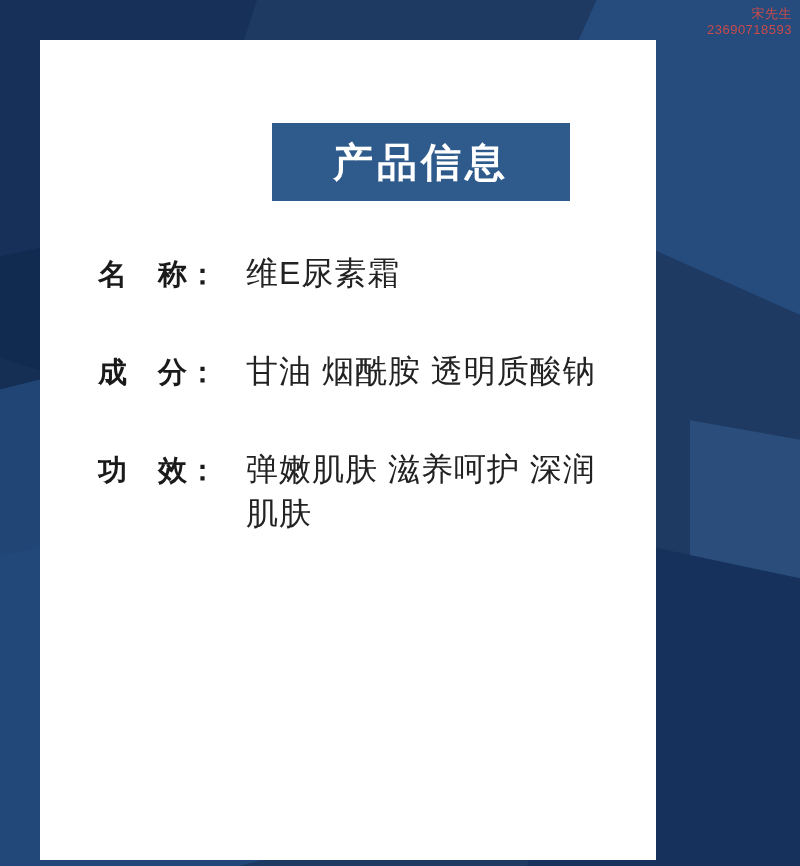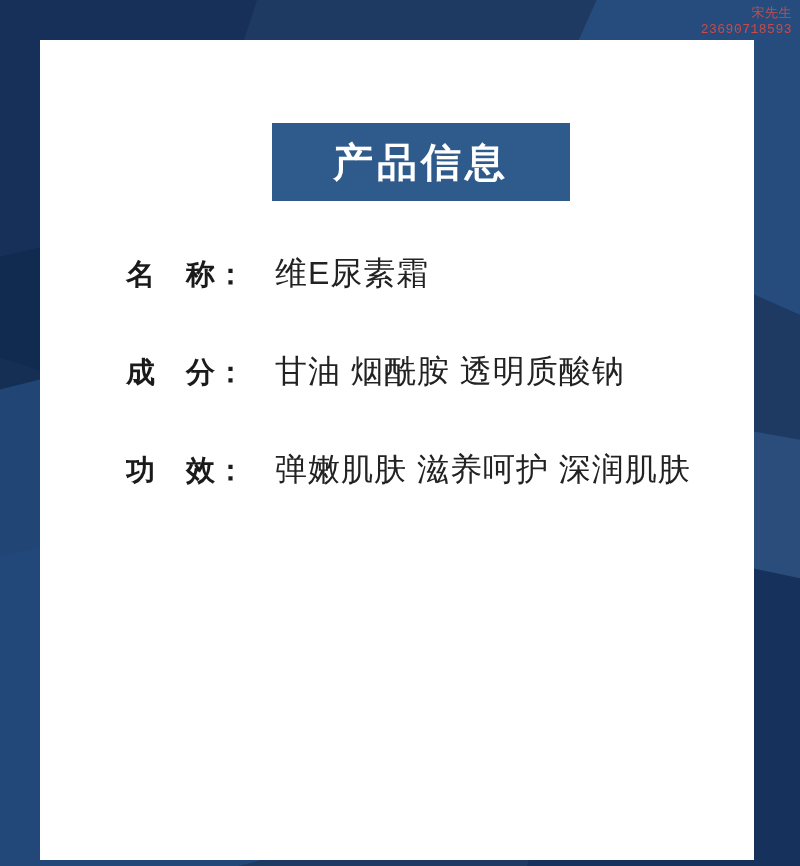--- a/index.html
+++ b/index.html
@@ -83,35 +83,33 @@
   .watermark {
     position: absolute;
     top: 6px;
     right: 8px;
     text-align: right;
     line-height: 1.25;
     color: #c94b4b;
     font-size: 13px;
     letter-spacing: 0.5px;
     z-index: 6;
-    font-family: Liberation Mono, monospace;
   }
   .watermark .wm-name { display: block; }
   .watermark .wm-phone { display: block; }
 
   
   .card {
     position: absolute;
     left: 40px;
     top: 40px;
-    width: 714px;
+    width: 616px;
     height: 820px;
     background: #ffffff;
     z-index: 4;
-    text-align: right;
   }
 
   .title-band {
     position: absolute;
     left: 232px;
     top: 83px;
     width: 298px;
     height: 78px;
     background: #2f5b8c;
     display: flex;
@@ -128,21 +126,20 @@
   .spec-list {
     position: absolute;
     left: 58px;
     top: 212px;
     right: 30px;
   }
   .spec-row {
     display: flex;
     align-items: baseline;
     margin-bottom: 54px;
-    gap: 29px;
   }
   .spec-label {
     flex: 0 0 auto;
     width: 148px;
     color: #1a1a1a;
     font-size: 29px;
     font-weight: 700;
     letter-spacing: 1px;
   }
   .spec-value {

